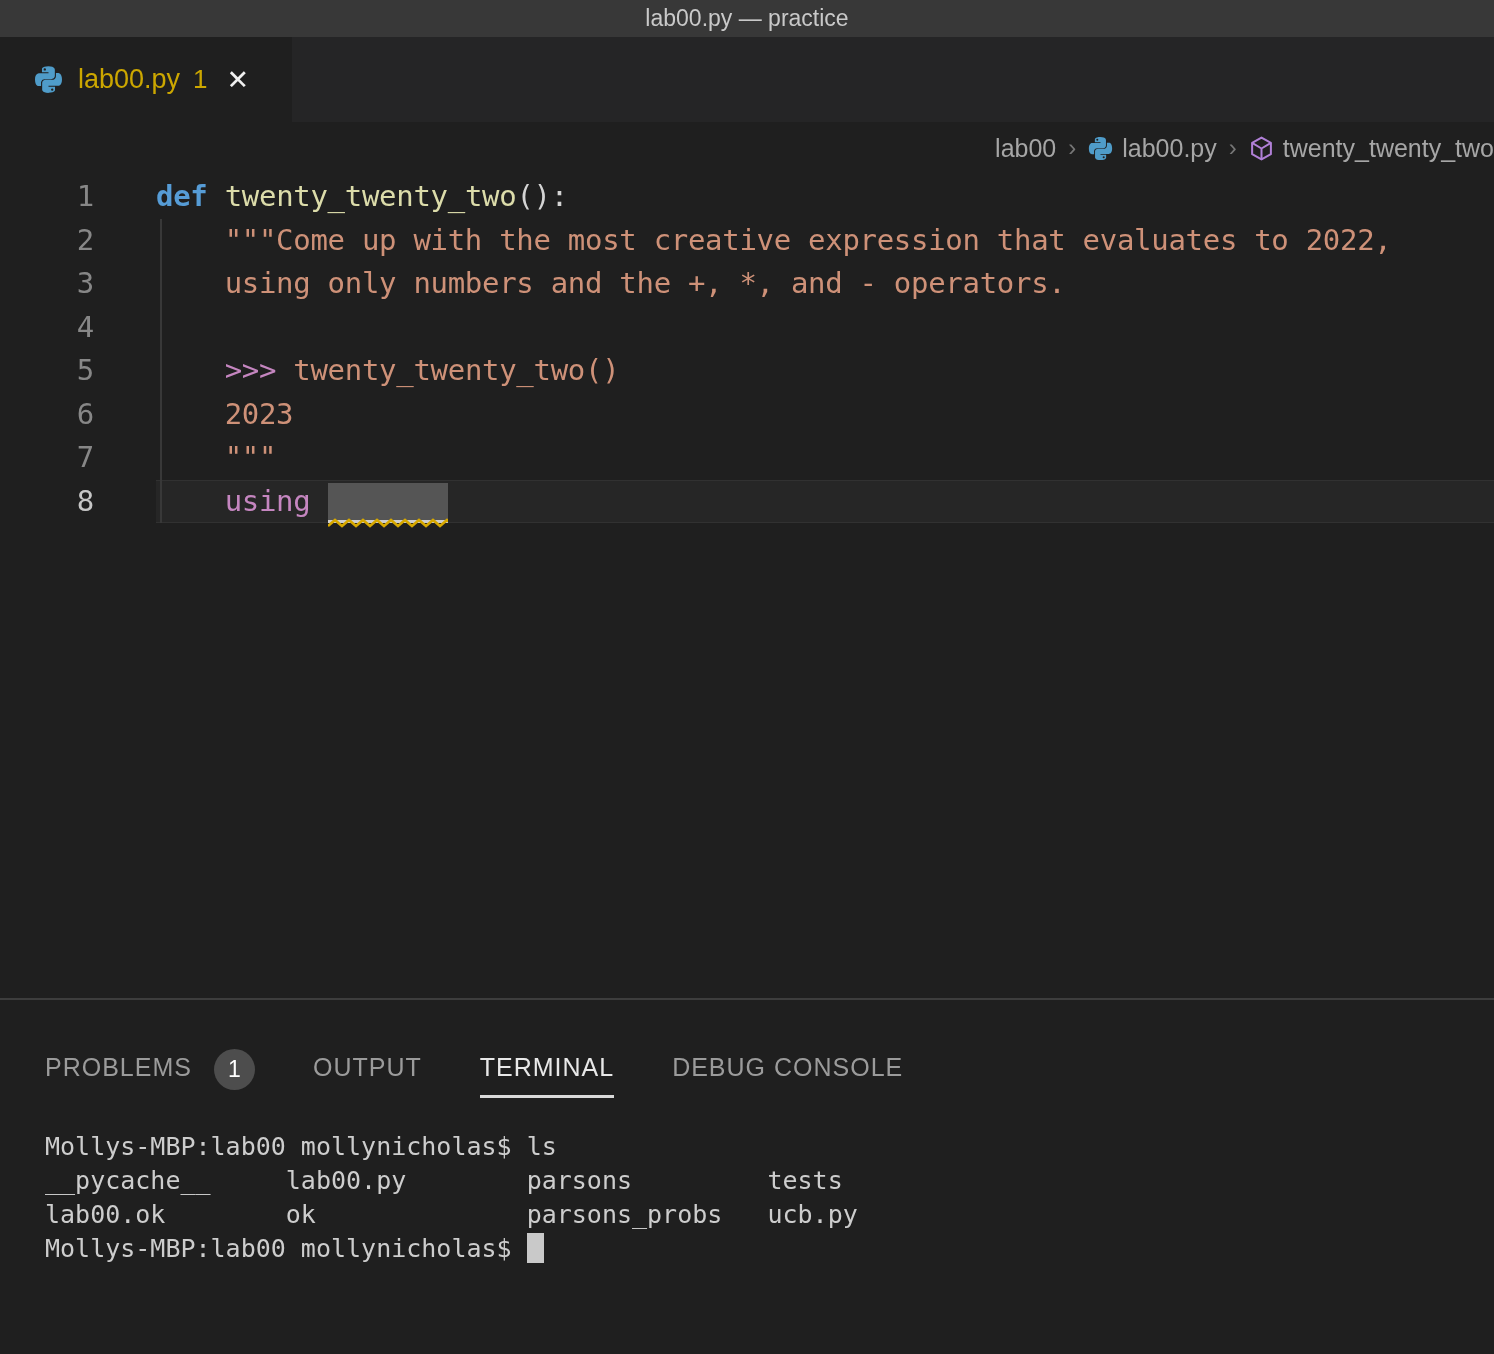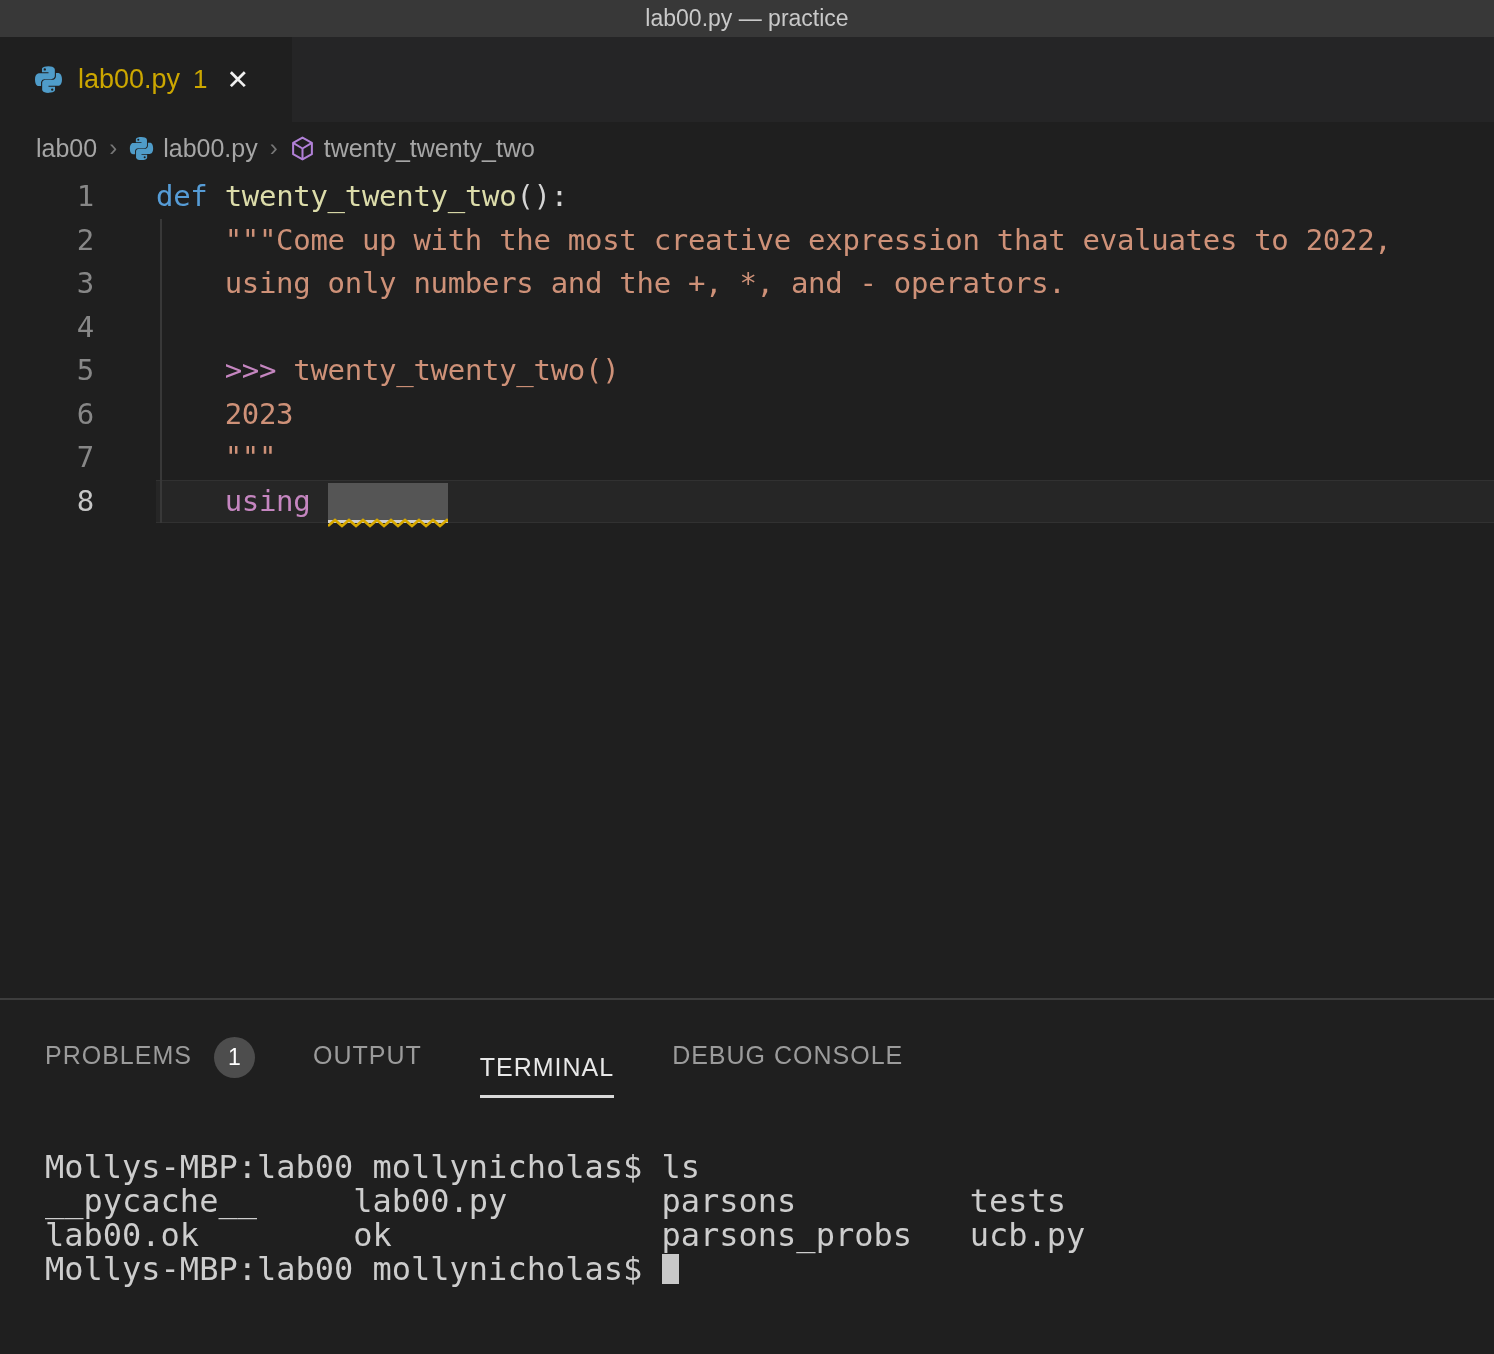--- a/index.html
+++ b/index.html
@@ -25,21 +25,21 @@
   }
   .tab .py-icon { width:29px; height:29px; margin-right:15px; flex:none; }
   .tab-label { color:#cca700; font-size:27px; }
   .tab-badge { color:#cca700; font-size:26px; margin-left:13px; }
   .tab-close { color:#f0f0f0; font-size:27px; margin-left:19px; cursor:default; }
 
   
   .breadcrumb {
     height:53px; background:#1f1f1f;
     display:flex; align-items:center; padding-left:36px;
-    color:#a6a6a6; font-size:25px;
+    color:#a6a6a6; font-size:25px;justify-content:flex-end;
   }
   .crumb-sep { color:#767676; font-size:24px; margin:0 12px; transform:translateY(-1px); }
   .crumb-icon { width:25px; height:25px; margin-right:9px; }
 
   
   .editor {
     height:823px; background:#1f1f1f; overflow:hidden;
     font-family:"DejaVu Sans Mono", monospace;
     font-size:29px; line-height:43.5px; letter-spacing:-0.3px;
   }
@@ -48,54 +48,54 @@
     flex:none; width:156px; padding-right:62px;
     text-align:right; color:#878787;
   }
   .line.current .gutter-num { color:#c6c6c6; }
   .code { flex:1; position:relative; white-space:pre; color:#d4d4d4; }
   .line.current .code {
     background:#262626;
     box-shadow: inset 0 1px 0 #313131, inset 0 -1px 0 #313131;
   }
   .guide { position:absolute; left:4px; top:0; height:100%; width:2px; background:#383838; }
-  .tok-kw  { color:#569cd6; }
+  .tok-kw  { color:#569cd6;font-weight:bold; }
   .tok-fn  { color:#dcdcaa; }
   .tok-pln { color:#d4d4d4; }
   .tok-str { color:#ce9178; }
   .tok-mag { color:#c586c0; }
   .tok-sel {
     position:relative; display:inline-block; vertical-align:bottom;
     height:40px; background:#555555; border-bottom:3px solid #cfcfcf;
   }
   .tok-sel svg { position:absolute; left:0; bottom:-8px; }
 
   
   .panel { height:356px; background:#1f1f1f; border-top:2px solid #3d3d3d; }
   .panel-tabs {
-    display:flex; align-items:center;
+    display:flex; align-items:flex-end;
     padding:28px 0 0 45px;
   }
   .ptab {
     display:flex; align-items:center; margin-right:58px;
     color:#9b9b9b; font-size:25px; letter-spacing:1px; cursor:default;
   }
   .ptab .plabel { padding-bottom:13px; border-bottom:3px solid transparent; }
   .ptab.active { color:#e8e8e8;margin-top:25px; }
   .ptab.active .plabel { border-bottom-color:#d9d9d9; }
   .pbadge {
     width:41px; height:41px; border-radius:50%;
     background:#4d4d4d; color:#ffffff; font-size:23px; letter-spacing:0;
     display:flex; align-items:center; justify-content:center;
     margin-left:22px; transform:translateY(-6px);
   }
   .terminal {
-    margin-top:52px; padding-left:45px;
+    margin-top:32px; padding-left:45px;
     font-family:"DejaVu Sans Mono", monospace;
-    font-size:32px; line-height:34px; color:#cdcdcd;
+    font-size:25px; line-height:34px; color:#cdcdcd;
   }
   .tline { white-space:pre; }
   .tcursor {
     display:inline-block; width:17px; height:30px;
     background:#c9c9c9; vertical-align:middle; transform:translateY(-2px);
   }
 </style>
 </head>
 <body>
 

